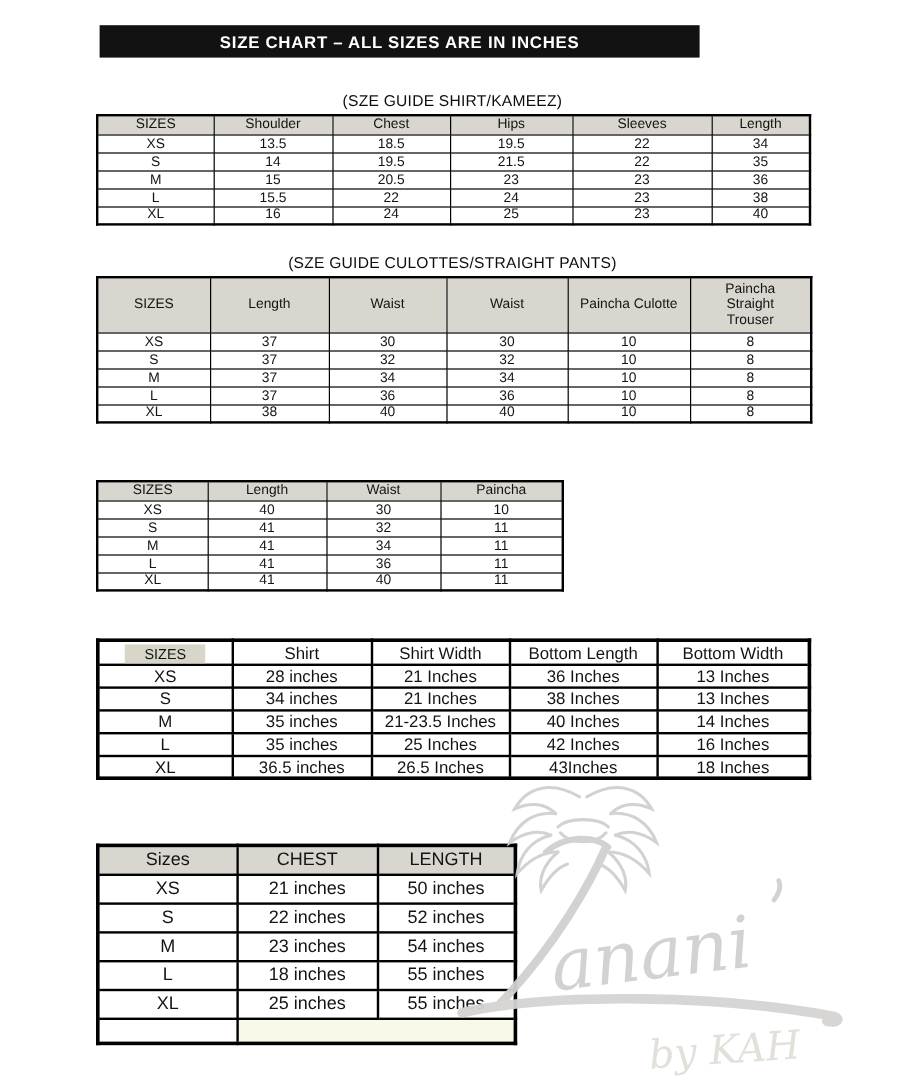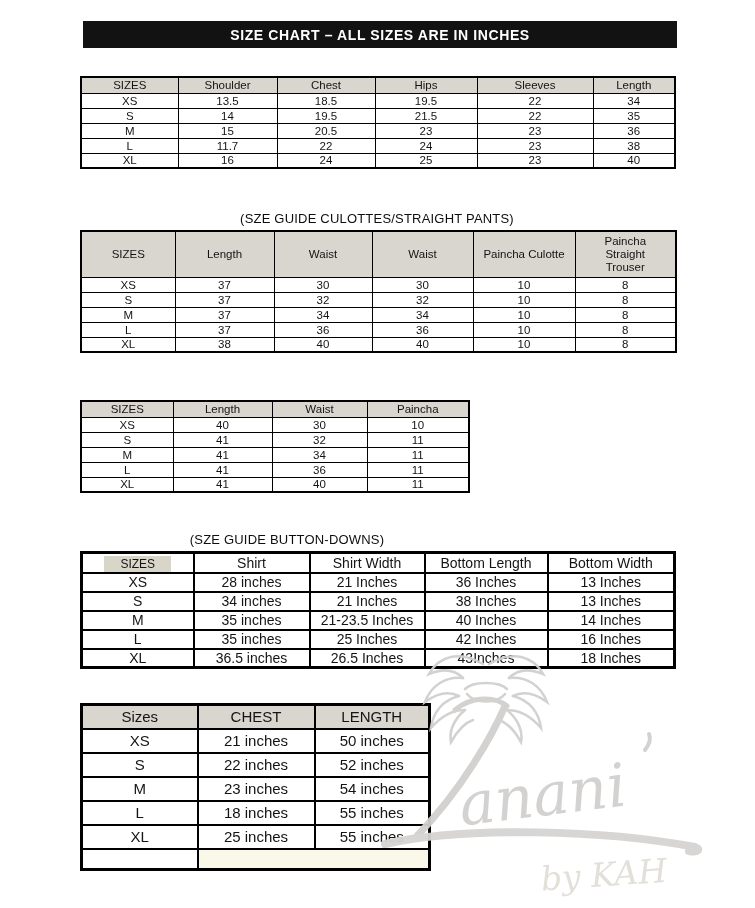--- a/index.html
+++ b/index.html
@@ -4,21 +4,21 @@
 <style>
   html,body { margin:0; padding:0; background:#ffffff; }
   #page {
     position:relative; width:755px; height:908px; background:#ffffff;
     font-family:"Liberation Sans","DejaVu Sans",sans-serif; color:#141414;
     overflow:hidden;
   }
 
   
   .banner {
-    position:absolute; left:83px; top:21px; width:594px; height:27px;
+    position:absolute; left:83px; top:21px; width:500px; height:27px;
     background:#121212; color:#ffffff;
     display:flex; align-items:center; justify-content:center;
     font-size:14px; font-weight:bold; letter-spacing:0.6px;
   }
 
   
   .section { position:absolute; left:80px; }
   .sec-title {
     font-size:13px; color:#0e0e0e; letter-spacing:0.2px;
     text-align:center; margin:0 0 3px 0; line-height:16px; white-space:nowrap;
@@ -70,20 +70,21 @@
   }
 </style>
 </head>
 <body>
 
 <div id="page">
 
   <div class="banner">SIZE CHART – ALL SIZES ARE IN INCHES</div>
 
   <div class="section" id="sec-1">
+    <div class="sec-title">(SZE GUIDE SHIRT/KAMEEZ)</div>
     <table class="sz tbl-a" id="tbl-1" style="width:594px;">
         <colgroup>
           <col style="width: 97px;">
           <col style="width: 99px;">
           <col style="width: 98px;">
           <col style="width: 102px;">
           <col style="width: 116px;">
           <col style="width: 82px;">
         </colgroup>
         <thead>
@@ -116,21 +117,21 @@
           <tr>
             <td>M</td>
             <td>15</td>
             <td>20.5</td>
             <td>23</td>
             <td>23</td>
             <td>36</td>
           </tr>
           <tr>
             <td>L</td>
-            <td>11.7</td>
+            <td>15.5</td>
             <td>22</td>
             <td>24</td>
             <td>23</td>
             <td>38</td>
           </tr>
           <tr>
             <td>XL</td>
             <td>16</td>
             <td>24</td>
             <td>25</td>
@@ -252,21 +253,20 @@
             <td>XL</td>
             <td>41</td>
             <td>40</td>
             <td>11</td>
           </tr>
         </tbody>
       </table>
   </div>
 
   <div class="section" id="sec-4">
-    <div class="sec-title">(SZE GUIDE BUTTON-DOWNS)</div>
     <table class="sz tbl-b" id="tbl-4" style="width:593px;">
         <colgroup>
           <col style="width: 112px;">
           <col style="width: 116px;">
           <col style="width: 115px;">
           <col style="width: 123px;">
           <col style="width: 127px;">
         </colgroup>
         <thead>
           <tr>

